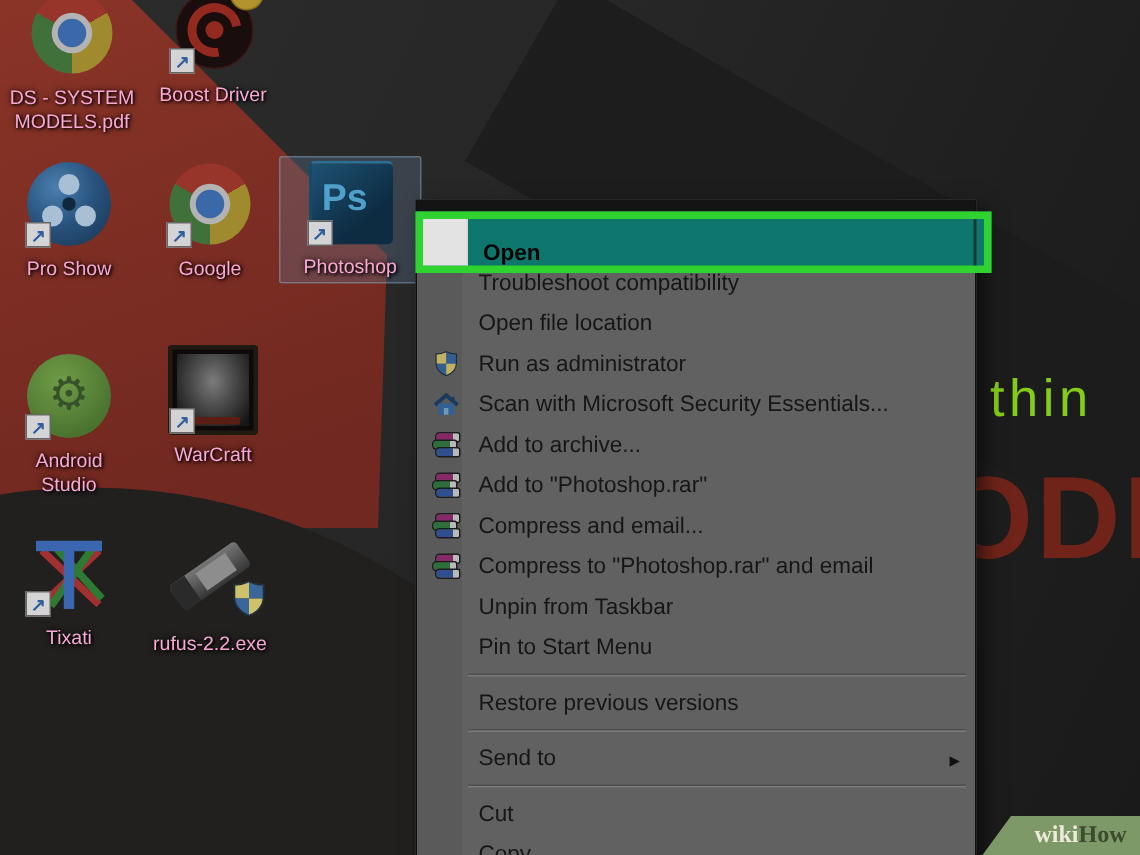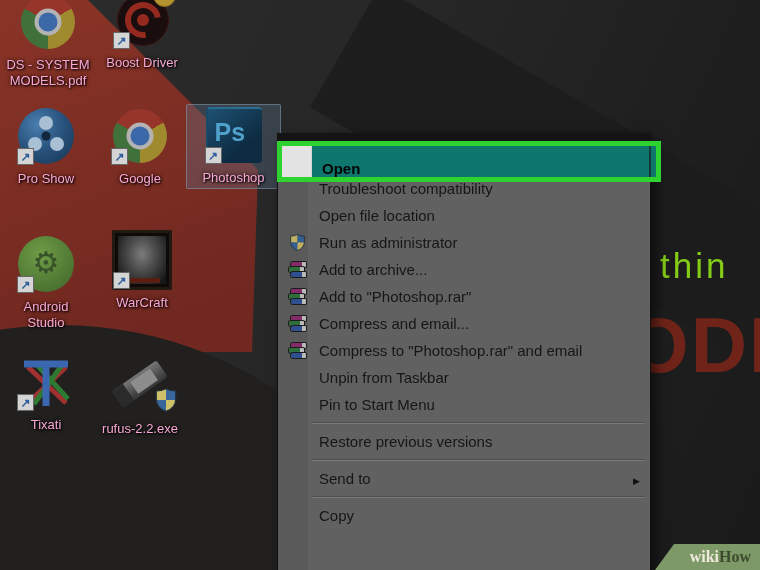--- a/index.html
+++ b/index.html
@@ -267,20 +267,31 @@
                 <rect x="0" y="9" width="8" height="9" fill="#39679c"></rect>
                 <rect x="8" y="9" width="8" height="9" fill="#cfc06a"></rect>
               </g>
               <path d="M8 .5C10.3 1.6 12.9 2.2 15.3 2.2V8c0 4.8-3.2 8.2-7.3 9.5C3.9 16.2.7 12.8.7 8V2.2C3.1 2.2 5.7 1.6 8 .5z" fill="none" stroke="#22303c" stroke-width=".9"></path>
             </svg>
           </span>
           <span class="mi-label">Run as administrator</span>
         </div>
         <div class="mi">
           <span class="mi-iconslot">
+            <svg width="17" height="16" viewBox="0 0 17 16">
+              <path d="M1 8 L8.5 1.5 L16 8" fill="none" stroke="#1e3f63" stroke-width="2.6"></path>
+              <rect x="3.2" y="7" width="10.6" height="7.5" fill="#35699f"></rect>
+              <rect x="12" y="2.6" width="2" height="3.4" fill="#1e3f63"></rect>
+              <rect x="6.9" y="10" width="3" height="4.5" fill="#7fa0c4"></rect>
+            </svg>
+          </span>
+          <span class="mi-label">Scan with Microsoft Security Essentials...</span>
+        </div>
+        <div class="mi">
+          <span class="mi-iconslot">
             <span class="books">
               <span class="book b1"></span>
               <span class="book b2"></span>
               <span class="book b3"></span>
             </span>
           </span>
           <span class="mi-label">Add to archive...</span>
         </div>
         <div class="mi">
           <span class="mi-iconslot">
@@ -327,20 +338,24 @@
         </div>
         <div class="msep"></div>
         <div class="mi">
           <span class="mi-iconslot"></span>
           <span class="mi-label">Send to</span>
           <span class="mi-arrow"></span>
         </div>
         <div class="msep"></div>
         <div class="mi">
           <span class="mi-iconslot"></span>
+          <span class="mi-label">Cut</span>
+        </div>
+        <div class="mi">
+          <span class="mi-iconslot"></span>
           <span class="mi-label">Copy</span>
         </div>
       </div>
   </div>
 
   <div class="open-row">
     <span class="open-gutter"></span>
     <span class="open-label">Open</span>
   </div>
 

